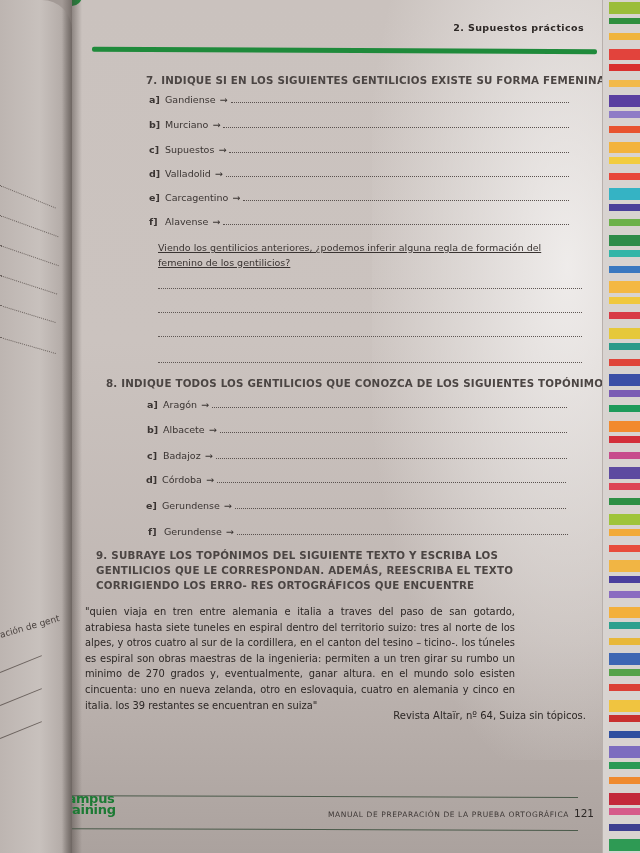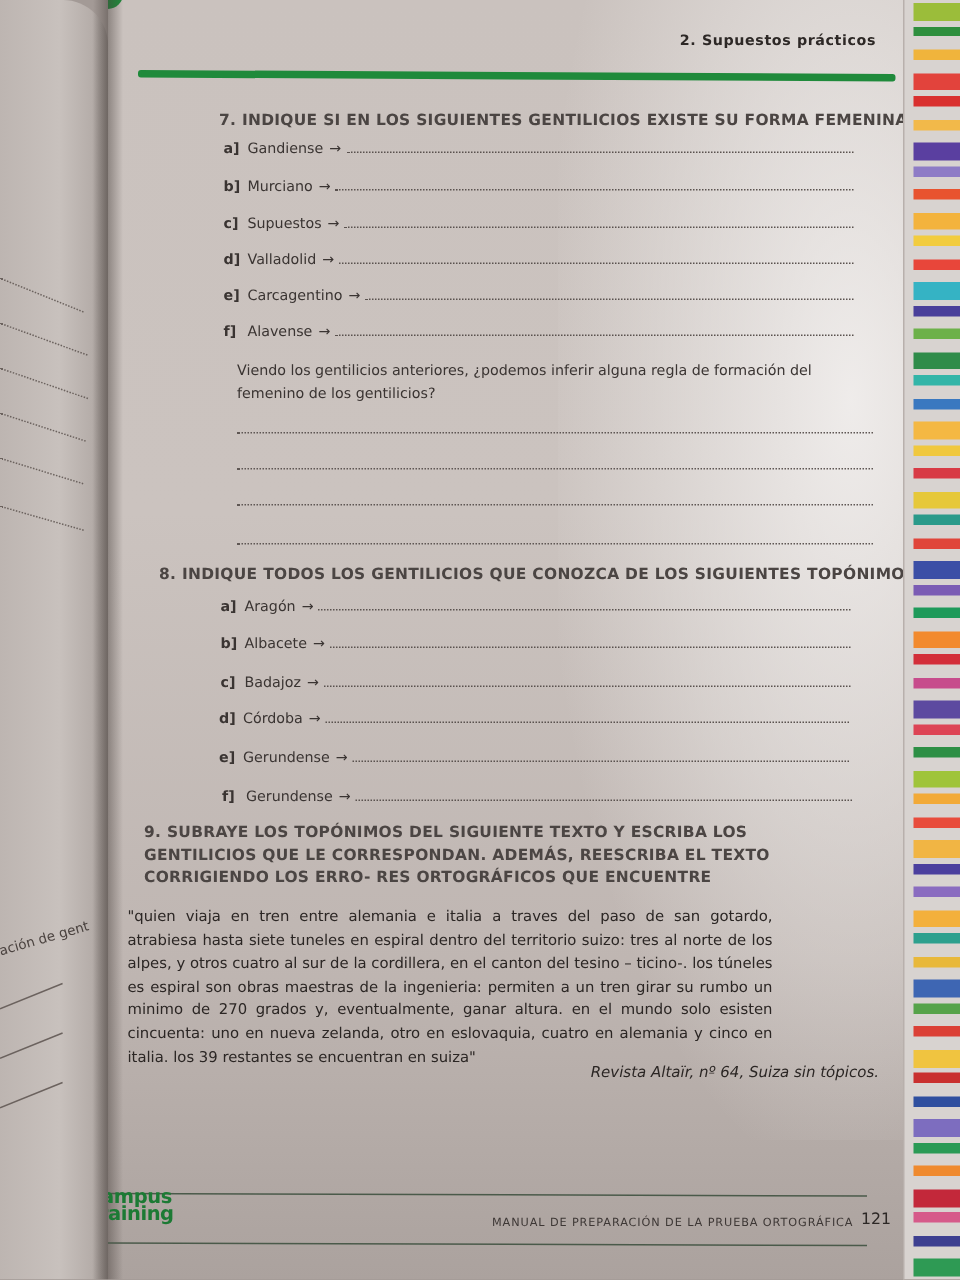--- a/index.html
+++ b/index.html
@@ -72,33 +72,33 @@
     font-size: 9.5px; color: #3a3432; width: 420px;
   }
   .item-letter { font-weight: bold; width: 16px; display: inline-block; }
   .item-word { margin-left: 0; white-space: nowrap; }
   .item-arrow { margin-left: 4px; margin-right: 3px; }
   .item-blank {
     flex: 1; border-bottom: 1px dotted #5a524f; height: 8px; cursor: text;
   }
   .prompt {
     position: absolute; left: 86px; top: 240px; width: 420px;
-    font-size: 9.5px; line-height: 15px; color: #3a3432;
+    font-size: 9.5px; line-height: 15px; color: #3a3432; text-decoration: underline;
   }
   .answer-line {
     position: absolute; left: 86px; width: 424px; height: 0;
     border-top: 1px dotted #5f5754; cursor: text;
   }
   .passage {
     position: absolute; left: 85px; top: 604px; width: 430px;
     font-size: 9.9px; line-height: 15.6px; color: #2b2624; text-align: justify;
   }
   .citation {
     position: absolute; right: 16px; top: 710px;
-    font-size: 10px; color: #2b2624; font-style: italic;
+    font-size: 10px; color: #2b2624;
   }
   
   .footer-rule {
     position: absolute; left: -14px; width: 520px; height: 0;
     border-top: 1.5px solid #4a5a4a;
   }
   .logo {
     position: absolute; left: -12px; top: 793px;
     font-weight: bold; font-size: 13px; line-height: 11px; color: #1c7a34;
     letter-spacing: -0.3px;

